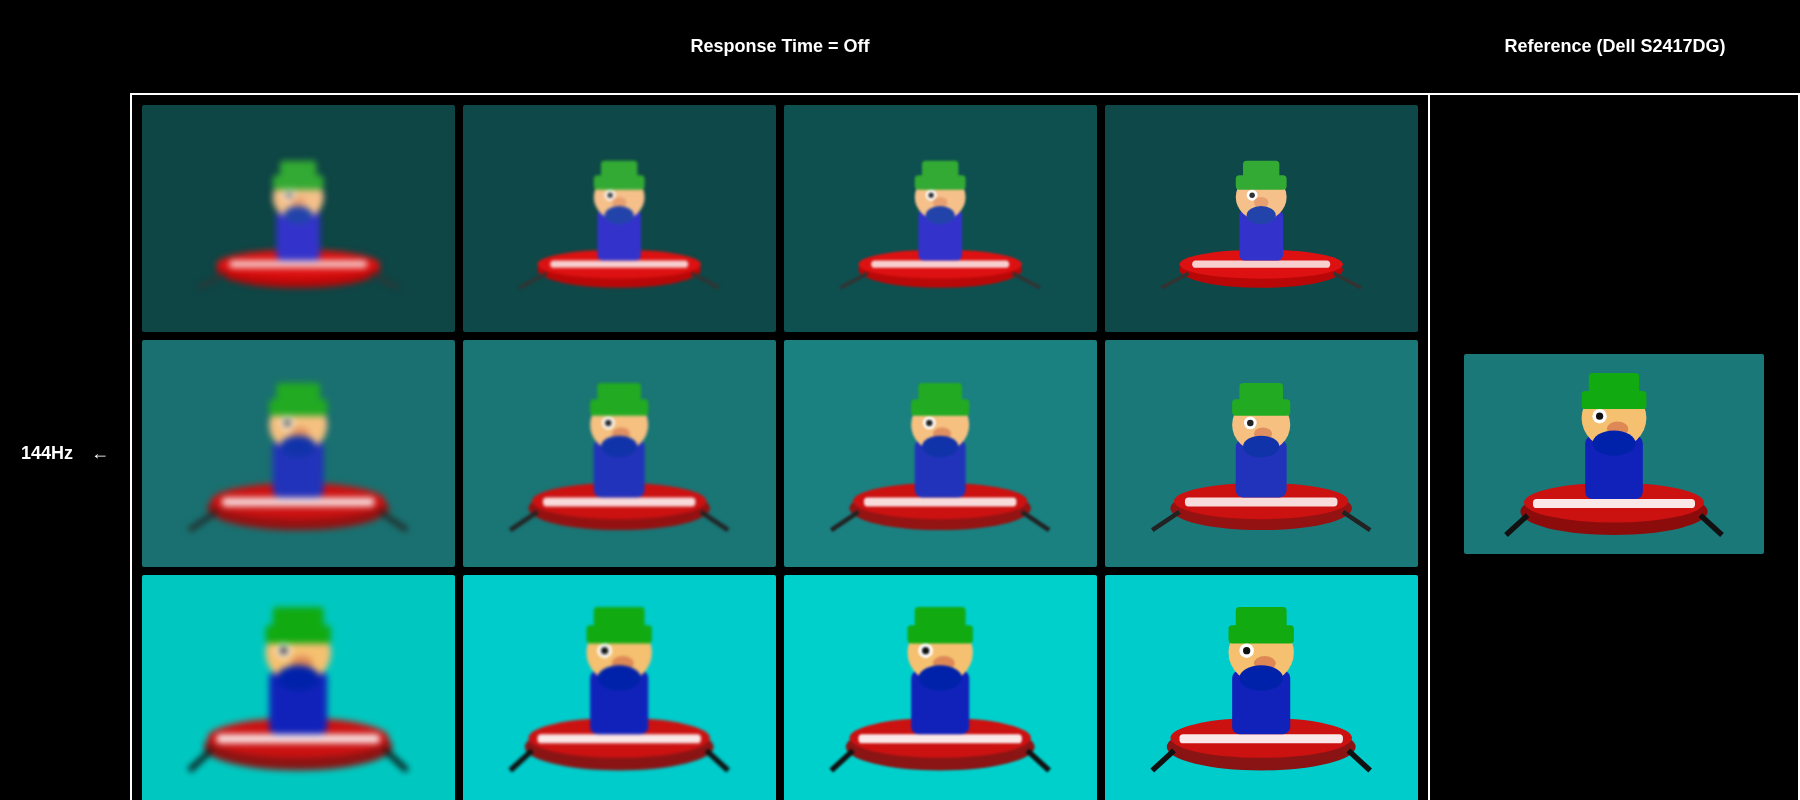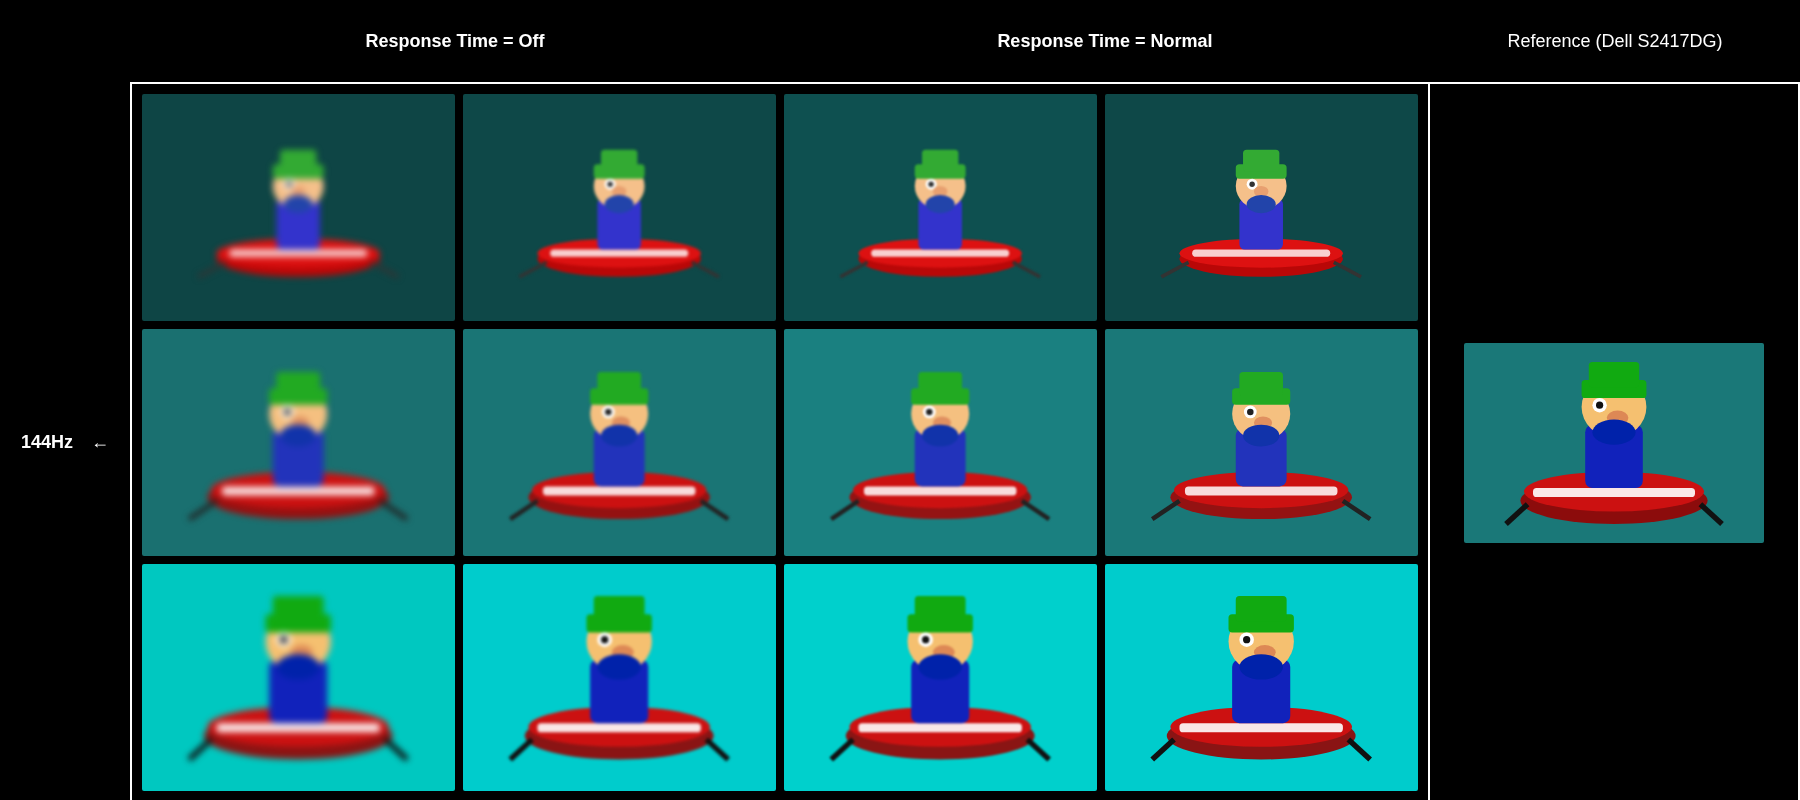--- a/index.html
+++ b/index.html
@@ -8,21 +8,21 @@
       width: 1800px;
       height: 800px;
       background: #000;
       overflow: hidden;
       font-family: Arial, sans-serif;
     }
 
     .header-row {
       display: flex;
       width: 100%;
-      height: 82px;
+      height: 93px;
       align-items: center;
     }
 
     .header-left-spacer {
       width: 130px;
       flex-shrink: 0;
     }
 
     .header-cols {
       flex: 1;
@@ -47,21 +47,21 @@
       width: 370px;
       flex-shrink: 0;
       display: flex;
       align-items: center;
       justify-content: center;
     }
 
     .header-reference span {
       color: #fff;
       font-size: 18px;
-      font-weight: normal;
+      font-weight: bold;
       text-align: center;
     }
 
     .main-area {
       display: flex;
       width: 100%;
       height: 721px;
     }
 
     .left-label-area {
@@ -173,23 +173,20 @@
 </head>
 <body>
 
 <div>
 
   <div class="header-row">
     <div class="header-left-spacer"></div>
     <div class="header-cols">
       <div class="header-cell">
         <span>Response Time = Off</span>
-      </div>
-      <div class="header-cell">
-        <span>Response Time = Normal</span>
       </div>
     </div>
     <div class="header-reference">
       <span>Reference (Dell S2417DG)</span>
     </div>
   </div>
 
   <div class="main-area">
 
     <div class="left-label-area">

